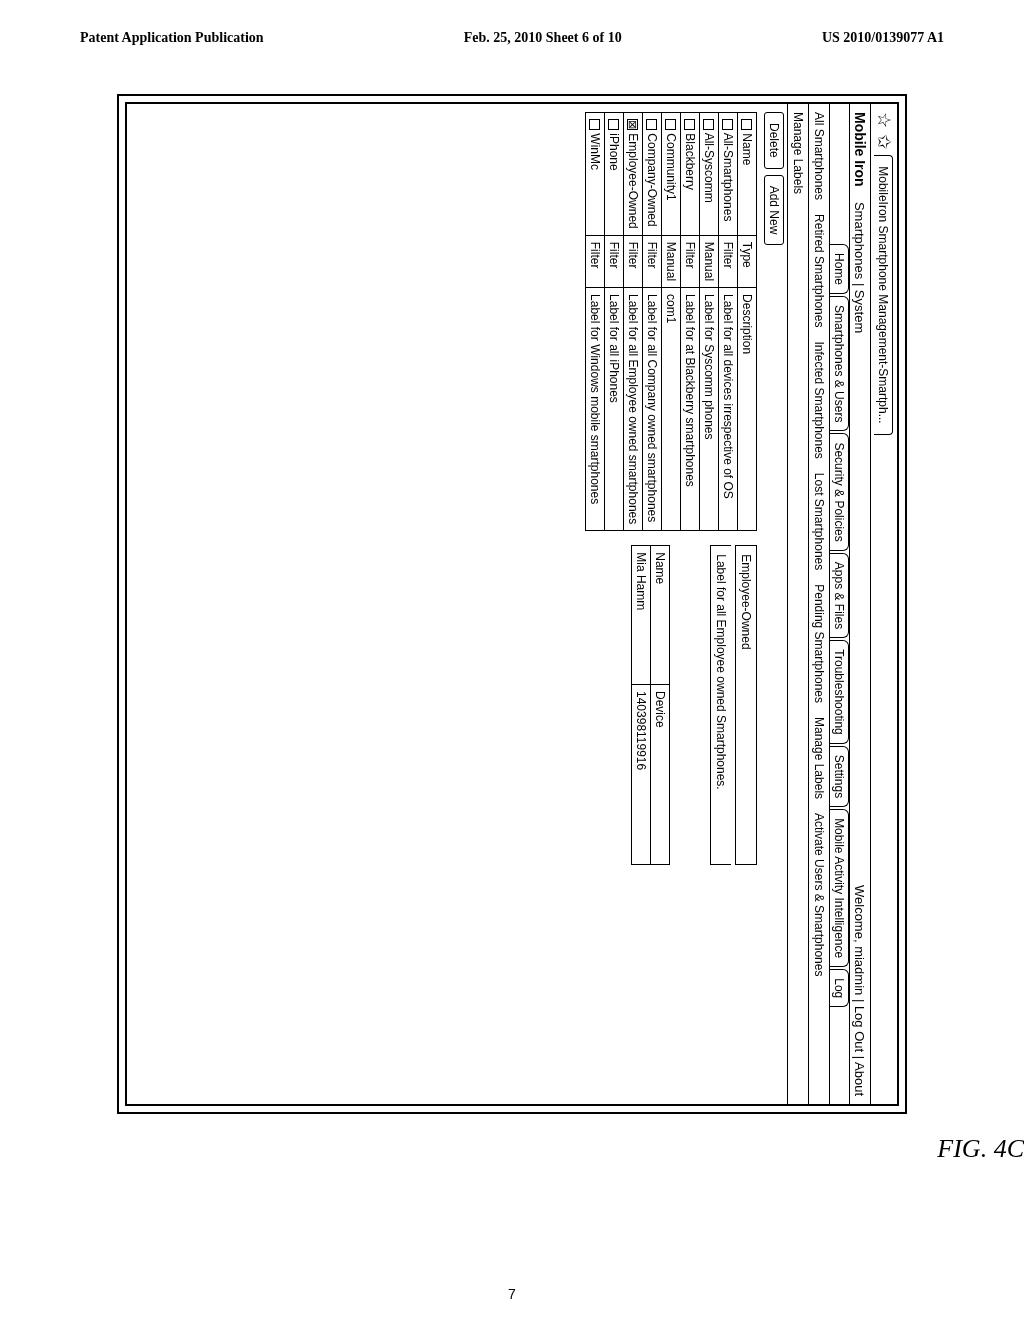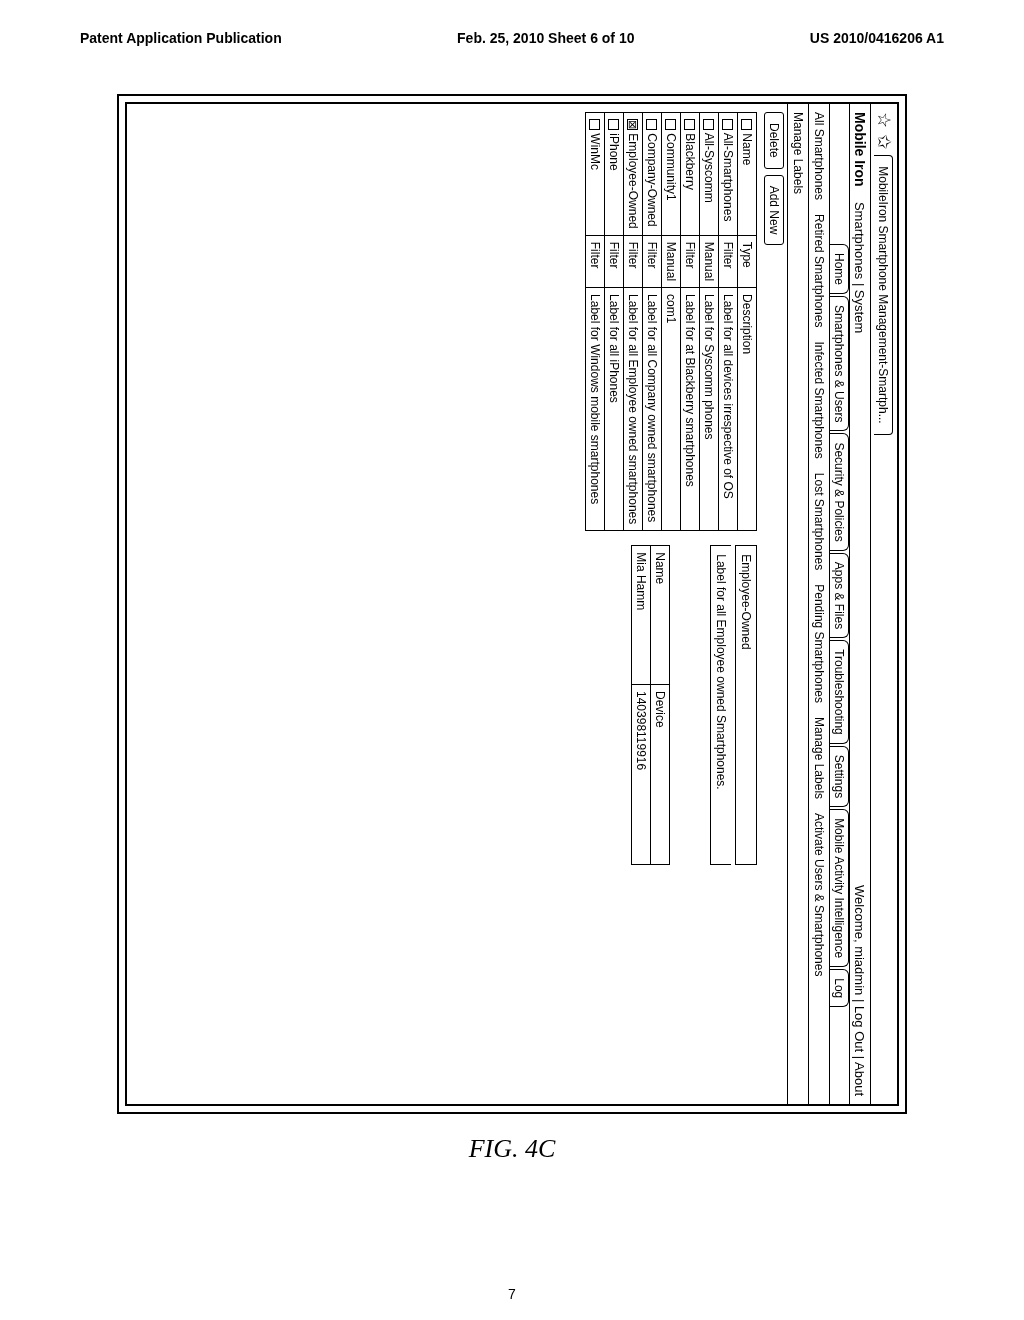--- a/index.html
+++ b/index.html
@@ -11,20 +11,21 @@
     width: 1024px;
     height: 1320px;
     position: relative;
   }
   .page-header {
     display: flex;
     justify-content: space-between;
     padding: 30px 80px 8px 80px;
     font-size: 14px;
     font-weight: bold;
+    font-family: Liberation Serif, serif;
   }
   .figure-area {
     width: 790px;
     height: 1020px;
     margin: 40px auto 0 auto;
     position: relative;
   }
   .rotator {
     position: absolute;
     top: 0;
@@ -135,41 +136,41 @@
   }
   .side-panel { flex: 0 0 auto; }
   .panel-title {
     border: 1px solid #000;
     padding: 3px 8px;
     font-size: 12px;
     width: 320px;
     margin-bottom: 4px;
   }
   .fig-caption {
-    text-align: center;
+    text-align: right;
     font-style: italic;
     font-family: "Times New Roman", serif;
     font-size: 26px;
     margin-top: 20px;
   }
   .page-num {
     position: absolute;
     bottom: 18px;
     width: 100%;
     text-align: center;
     font-size: 14px;
   }
 </style>
 </head>
 <body>
 
 <div class="page-header">
   <span>Patent Application Publication</span>
   <span>Feb. 25, 2010  Sheet 6 of 10</span>
-  <span>US 2010/0416206 A1</span>
+  <span>US 2010/0139077 A1</span>
 </div>
 
 <div class="figure-area">
   <div class="rotator">
     <div class="inner-frame">
 
       <div class="browser-bar">
         <span class="star">☆</span>
         <span class="star">✩</span>
         <span class="tab-shape">MobileIron Smartphone Management-Smartph...</span>

